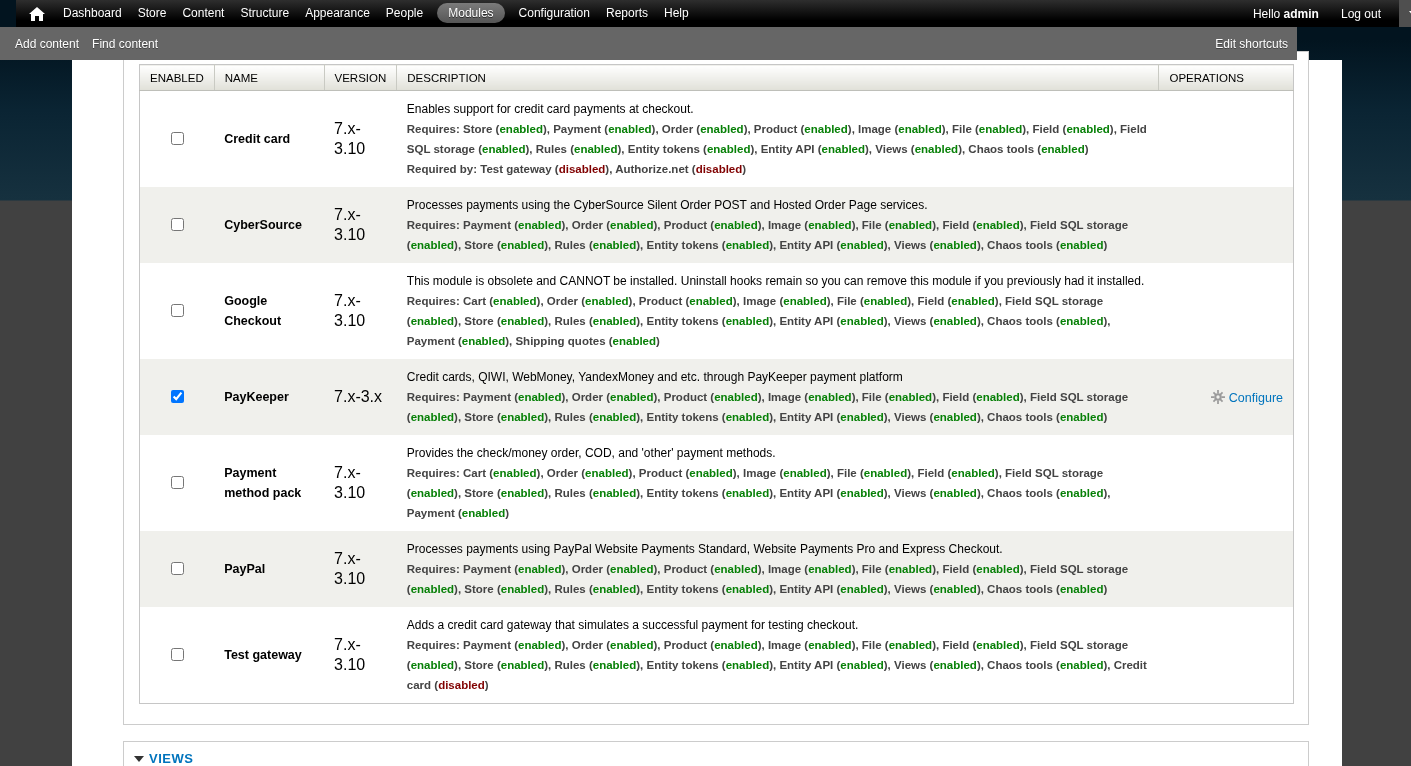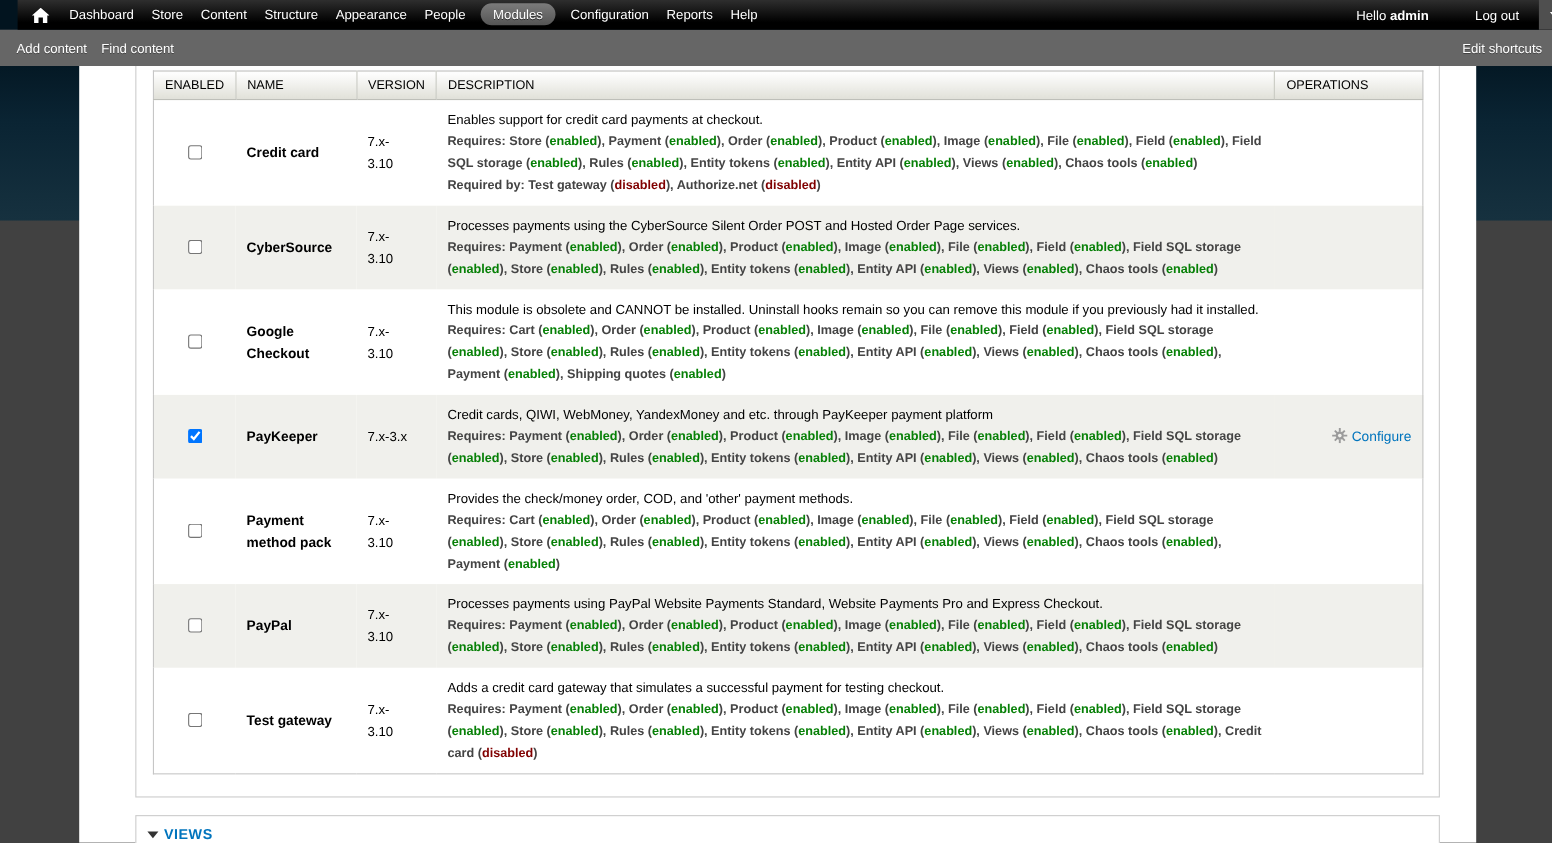--- a/index.html
+++ b/index.html
@@ -15,28 +15,28 @@
     text-shadow:0 1px 0 rgba(0,0,0,.6);cursor:pointer;}
   .home-link{margin-left:13px;display:flex;align-items:center;}
   .tb-menu{display:flex;list-style:none;margin:0 0 0 10px;padding:0;align-items:center;}
   .tb-menu li{padding:0 8px;line-height:27px;}
   .tb-menu li.active{padding:0;margin:0 6px;}
   .tb-menu li.active span{display:inline-block;background:linear-gradient(#7b7b7b,#555);
     border-radius:10px;padding:3px 11px;line-height:14px;}
   .tb-right{margin-left:auto;display:flex;align-items:center;height:27px;}
   .tb-right .greeting{margin-right:22px;}
   .tb-right .greeting b{font-weight:bold;}
-  .tb-right .logout{margin-right:18px;margin-left:20px;}
+  .tb-right .logout{margin-right:18px;}
   .tb-toggle{width:28px;height:27px;background:#4f4f4f;display:flex;align-items:center;
     justify-content:center;cursor:pointer;}
   .tb-toggle .tri{width:0;height:0;border-left:4px solid transparent;
     border-right:4px solid transparent;border-top:5px solid #fff;}
 
   
-  .shortcutbar{position:absolute;left:0;top:27px;width:1411px;height:33px;background:#666;
+  .shortcutbar{position:absolute;left:0;top:27px;width:1297px;height:33px;background:#666;
     display:flex;align-items:center;z-index:9;}
   .shortcutbar .sc-item{color:#fff;font-size:12px;margin-left:15px;cursor:pointer;
     text-shadow:0 1px 0 rgba(0,0,0,.35);}
   .shortcutbar .sc-item + .sc-item{margin-left:13px;}
   .sc-edit{margin-left:auto;margin-right:9px;color:#fff;font-size:12px;cursor:pointer;
     text-shadow:0 1px 0 rgba(0,0,0,.35);}
 
   
   .page{position:absolute;left:72px;top:60px;width:1251px;height:706px;background:#fff;padding-left:19px;}
   fieldset.grp{margin:0 0 0 32px;border:1px solid #ccc;width:1186px;box-sizing:border-box;
@@ -48,21 +48,21 @@
   table.modules th{height:25px;background:linear-gradient(#ffffff,#e0e0d8);
     border-bottom:1px solid #bebfb9;font-size:11.5px;font-weight:normal;color:#000;
     text-align:left;padding:0 10px;}
   table.modules th + th{border-left:1px solid #c9cac3;}
   col.c-enabled{width:73px;} col.c-name{width:110px;} col.c-version{width:67px;}
   col.c-desc{width:770px;} col.c-ops{width:135px;}
   table.modules tbody tr:nth-child(even){background:#f0f0ec;}
   table.modules td{vertical-align:middle;padding:8px 10px;}
   td.cell-enabled{text-align:center;}
   td.cell-name{font-size:12.5px;font-weight:bold;color:#000;line-height:20px;}
-  td.cell-version{font-size:12px;color:#000;padding-left:32px;}
+  td.cell-version{font-size:16px;color:#000;padding-left:32px;}
   td.cell-version .ver-inner{display:inline-block;width:36px;line-height:20px;}
   tr.nowrap td.cell-version .ver-inner{width:auto;white-space:nowrap;}
   td.cell-desc{font-size:12px;color:#000;padding:6px 12px 8px;line-height:20px;}
   td.cell-desc .desc-line.req{font-size:11.5px;color:#444;font-weight:bold;}
   td.cell-ops{text-align:right;padding-right:10px;white-space:nowrap;}
   .st-enabled{color:#078007;}
   .st-disabled{color:#800000;margin-top:12px;}
   a.configure-link{color:#0074bd;font-size:12.5px;text-decoration:none;cursor:pointer;}
   .gear{vertical-align:-2px;margin-right:4px;}
 

